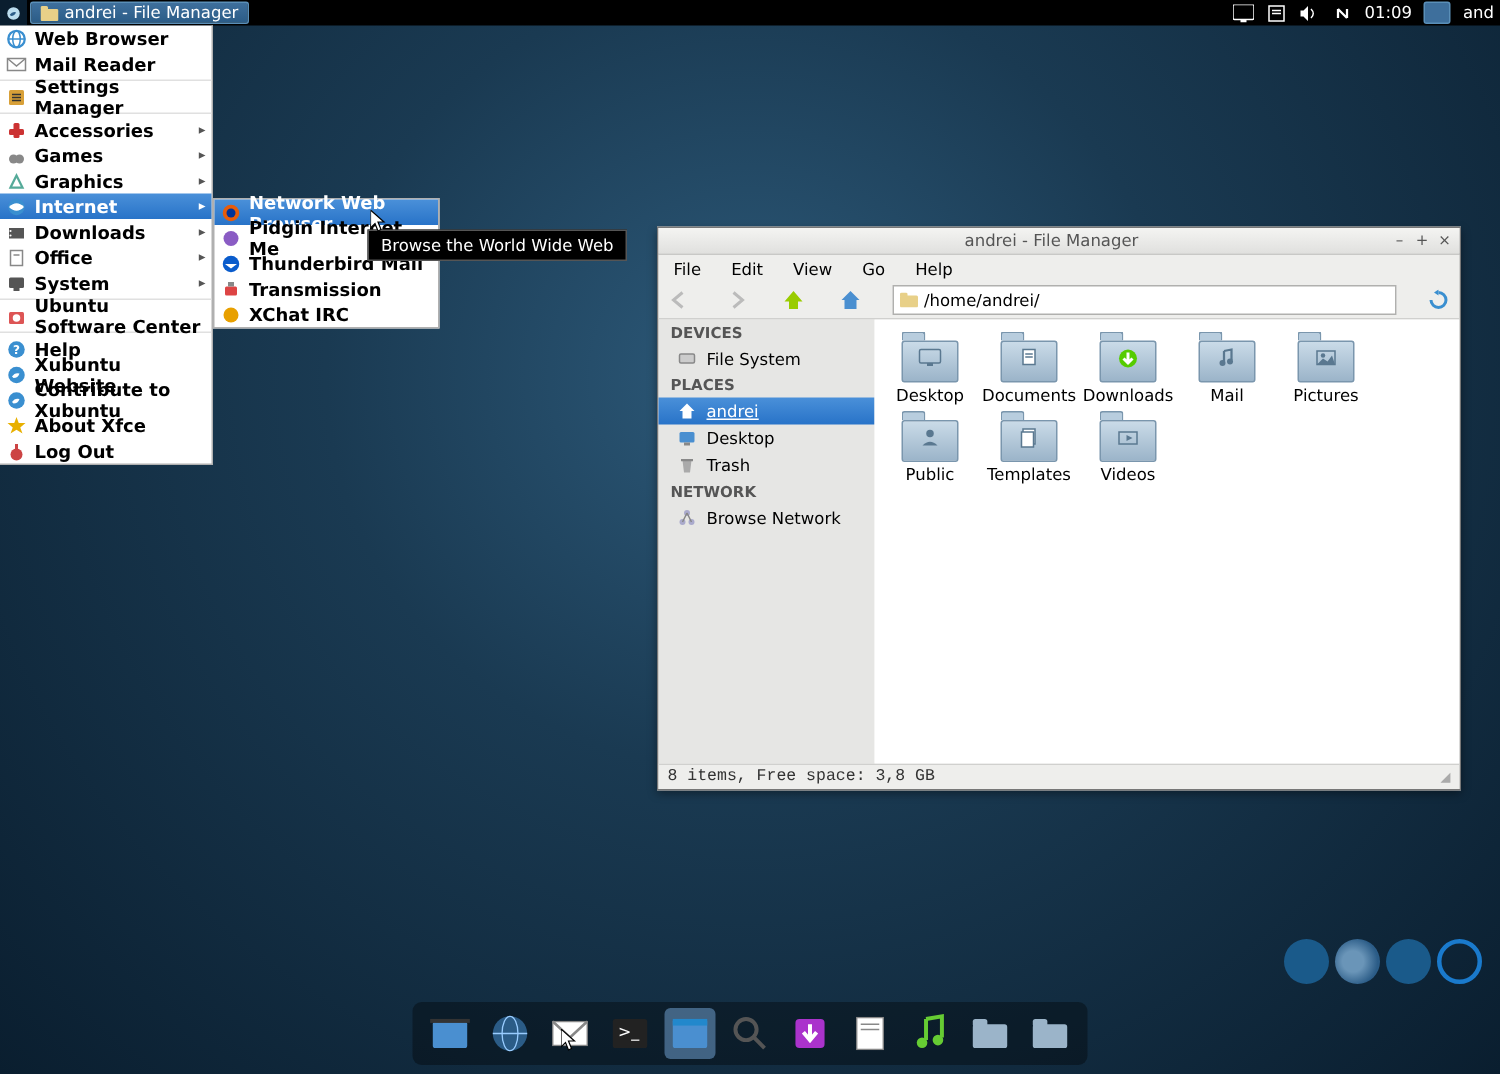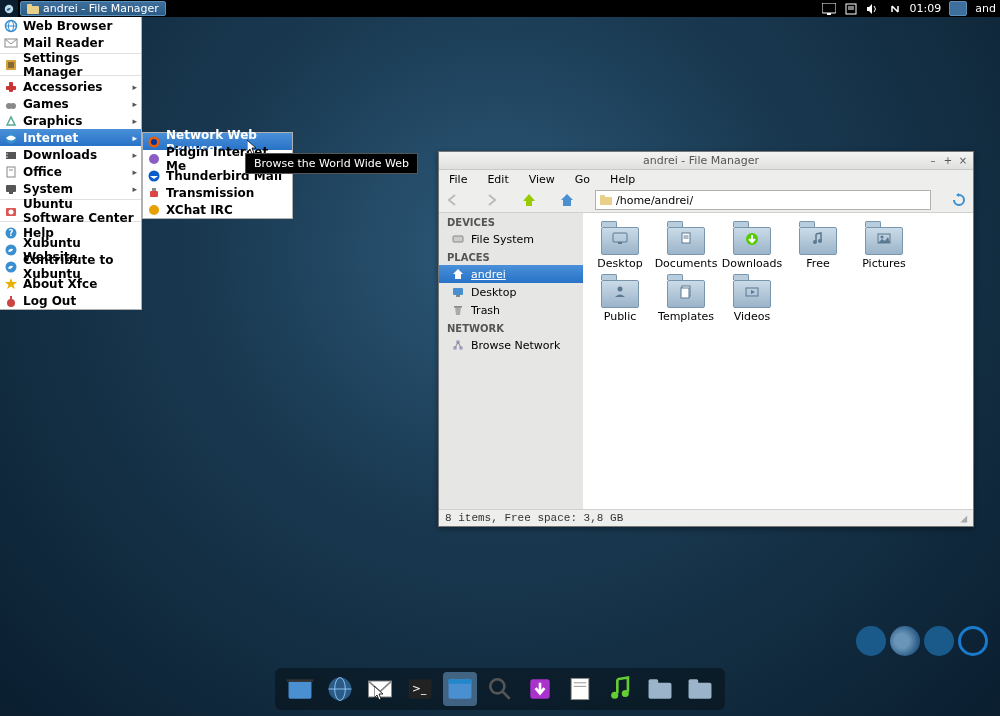--- a/index.html
+++ b/index.html
@@ -557,21 +557,21 @@
             <div class="folder-base"></div>
             <div class="folder-badge">
               <svg width="16" height="16" viewBox="0 0 16 16">
                 <path d="M6 3 V10" stroke="#5a7890" stroke-width="1.5"></path>
                 <circle cx="5" cy="11" r="2" fill="#5a7890"></circle>
                 <path d="M6 3 L11 2 V9" stroke="#5a7890" fill="none" stroke-width="1.5"></path>
                 <circle cx="10" cy="10" r="2" fill="#5a7890"></circle>
               </svg>
             </div>
           </div>
-          <span>Free</span>
+          <span>Mail</span>
         </div>
         <div class="file-icon">
           <div class="folder-pic">
             <div class="folder-tab"></div>
             <div class="folder-base"></div>
             <div class="folder-badge">
               <svg width="16" height="16" viewBox="0 0 16 16">
                 <rect x="2" y="3" width="12" height="9" fill="none" stroke="#5a7890"></rect>
                 <circle cx="6" cy="6" r="1.5" fill="#5a7890"></circle>
                 <path d="M2 12 L6 8 L9 10 L12 6 L14 12" fill="#5a7890"></path>

